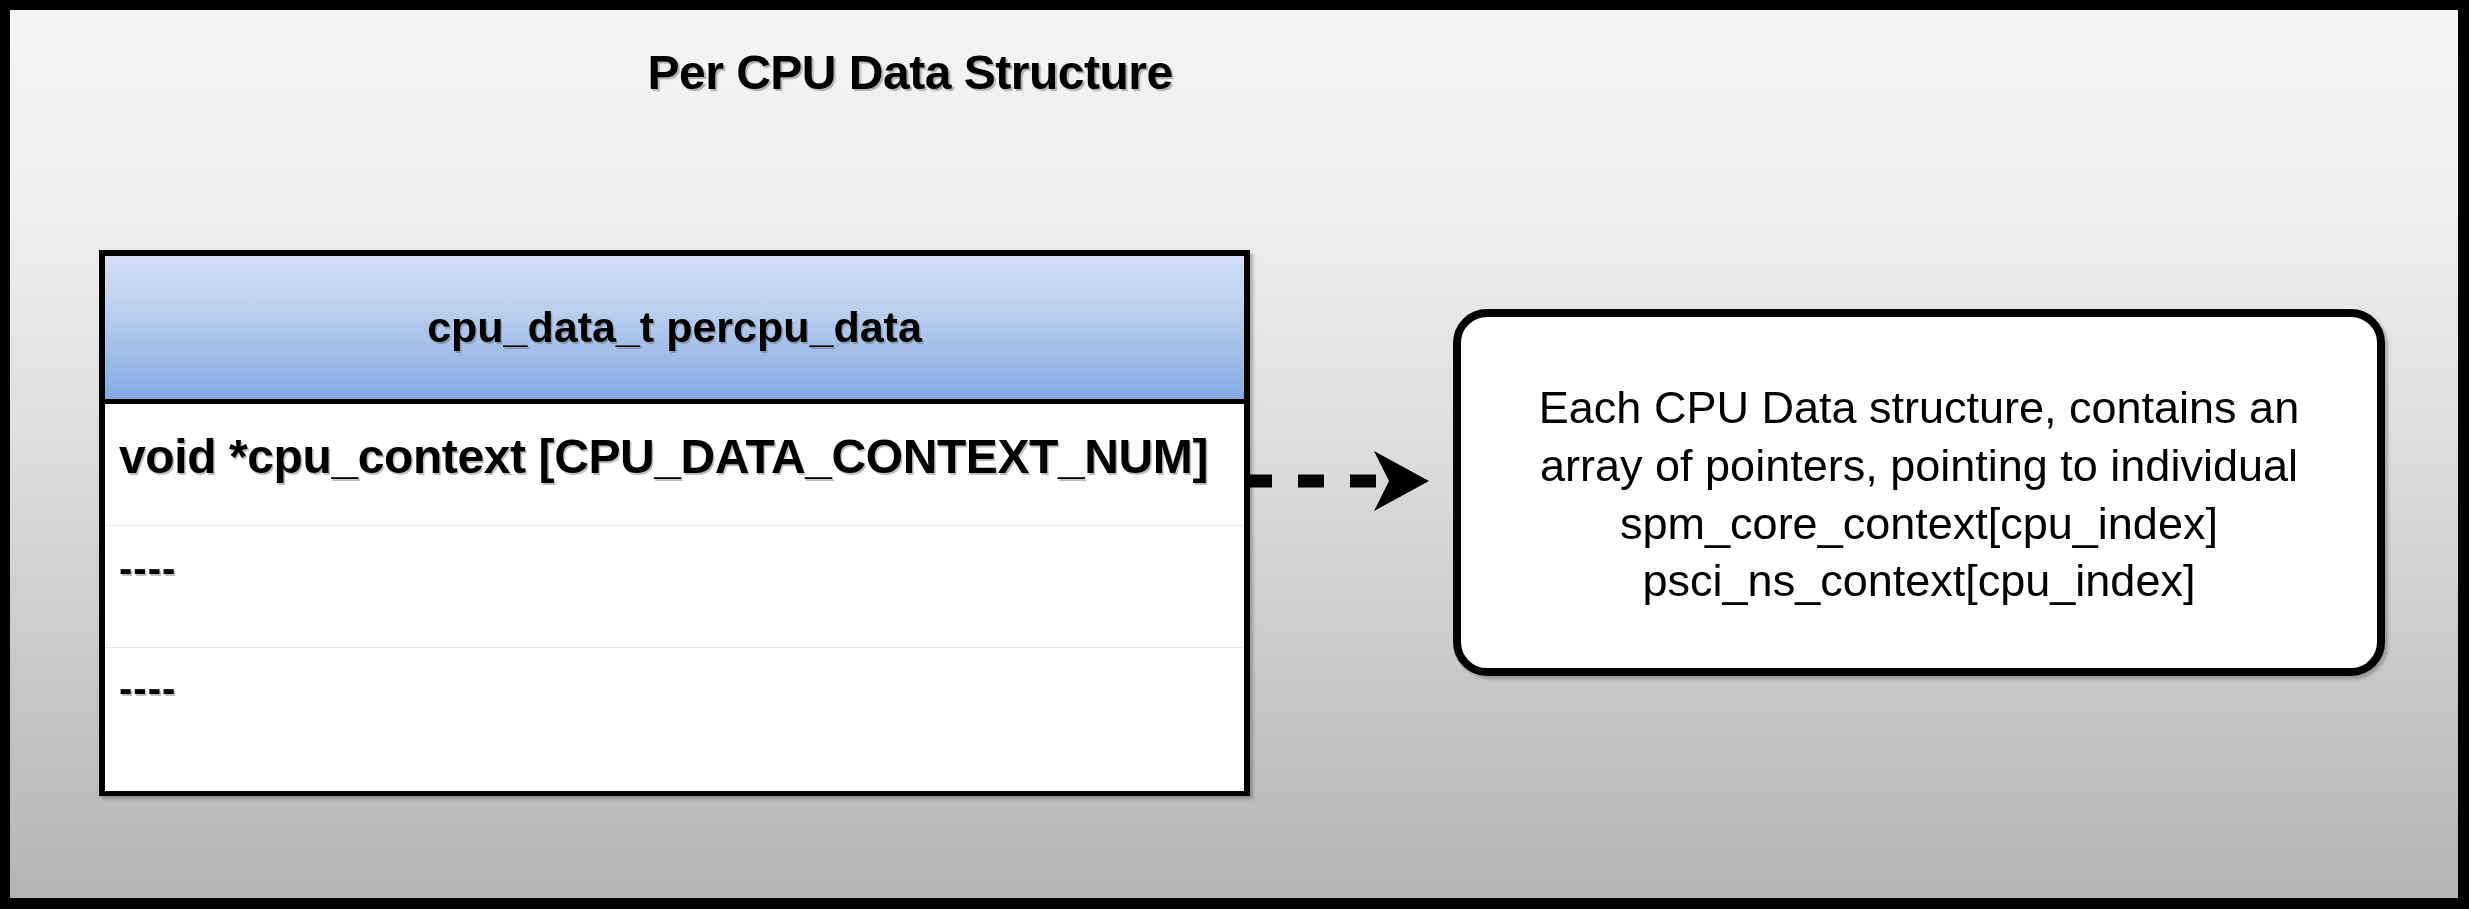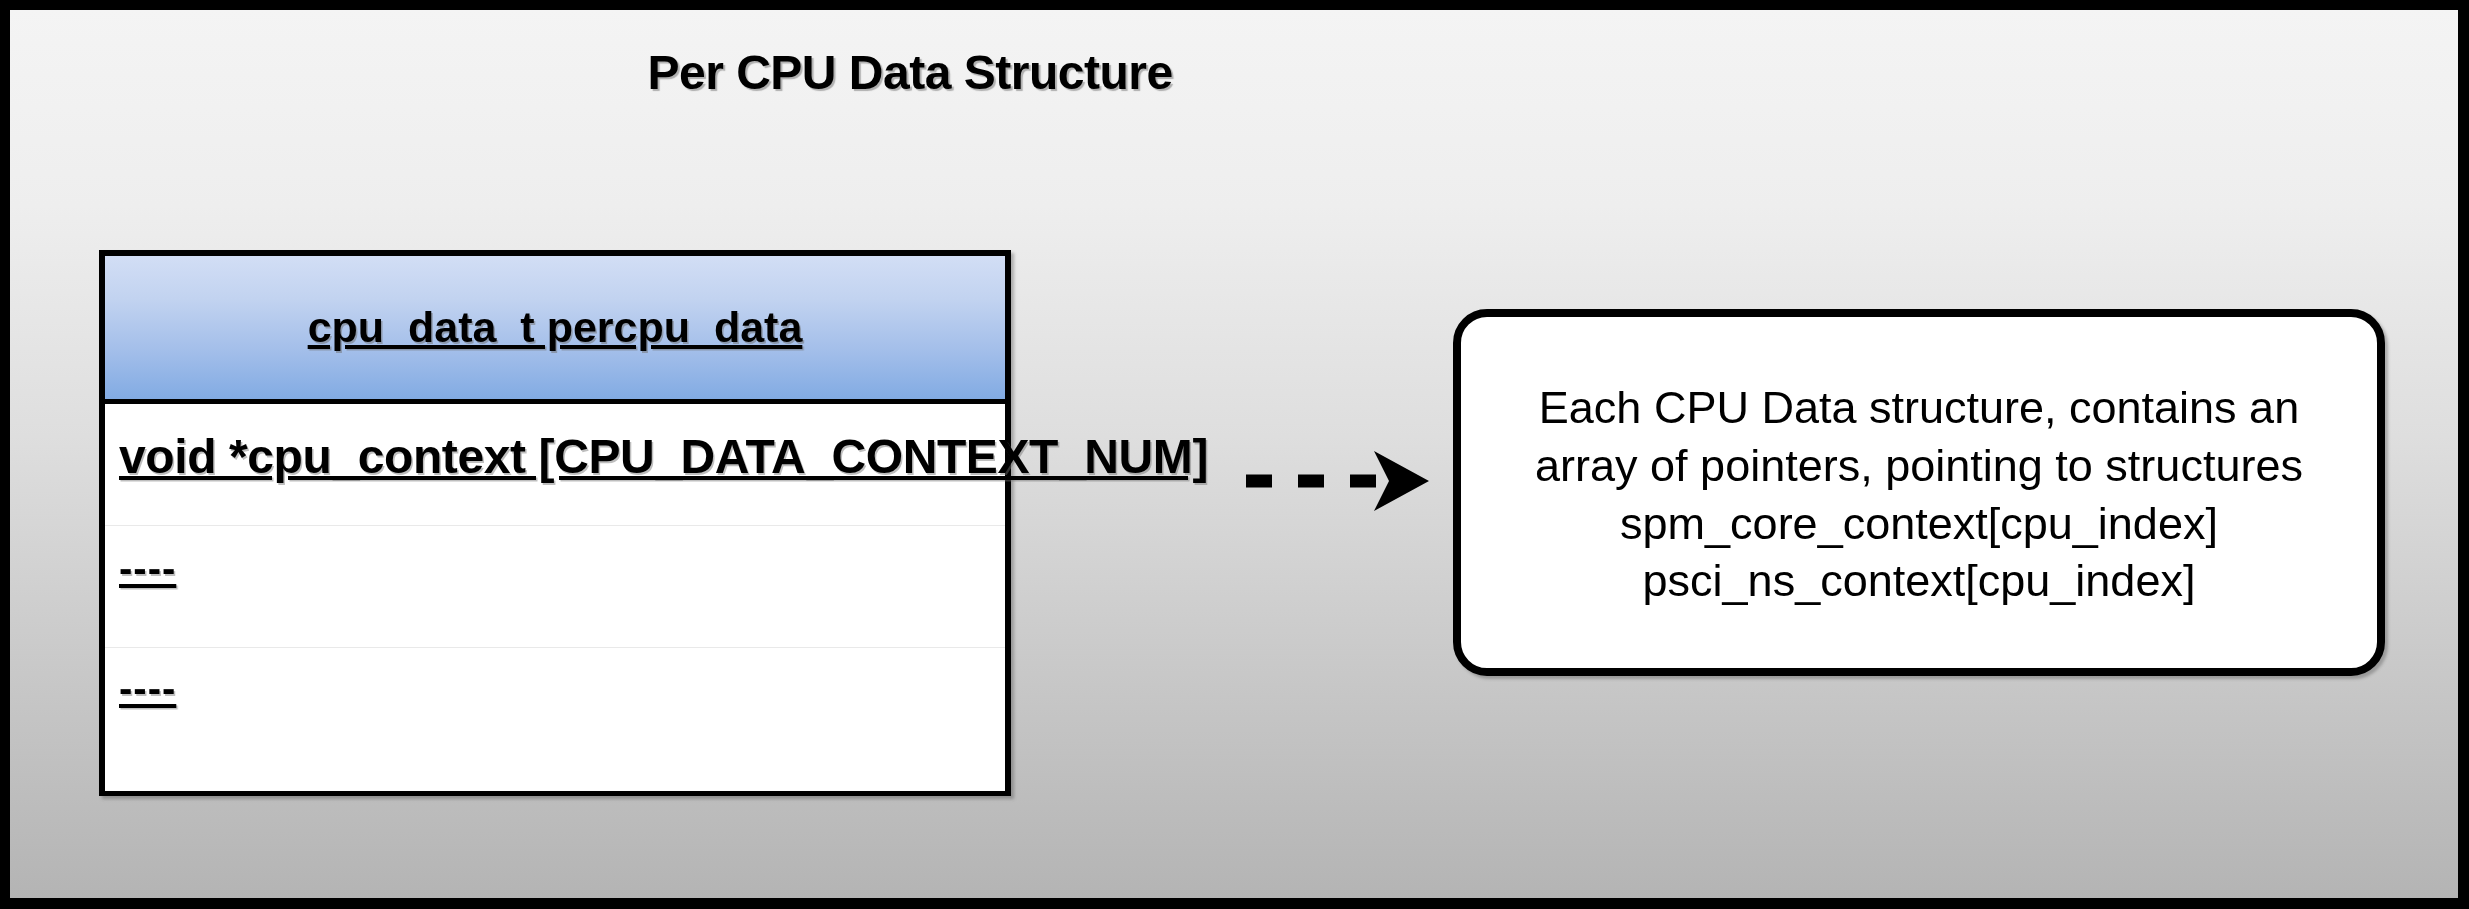--- a/index.html
+++ b/index.html
@@ -48,27 +48,26 @@
     text-shadow: 2px 2px 1px rgba(120,120,120,0.55);
     white-space: nowrap;
     line-height: 1.05;
   }
 
   
   .struct-table {
     position: absolute;
     left: 89px;
     top: 240px;
-    width: 912px;
+    width: 1151px;
     height: 546px;
     box-sizing: border-box;
     border: 6px solid #000000;
     background: #ffffff;
     box-shadow: 3px 3px 3px rgba(60,60,60,0.35);
-    text-decoration: underline;
   }
 
   .struct-header {
     box-sizing: border-box;
     height: 148px;
     background: linear-gradient(to bottom, #d2def5 0%, #c2d3f0 30%, #a4bfea 65%, #82abe3 100%);
     border-bottom: 5px solid #000000;
     display: flex;
     align-items: center;
     justify-content: center;
@@ -219,20 +218,20 @@
     <div class="connector">
       <svg width="190" height="66" viewBox="0 0 190 66" xmlns="http://www.w3.org/2000/svg">
         <line x1="0" y1="33" x2="136" y2="33" stroke="#000000" stroke-width="13" stroke-dasharray="26 26" stroke-linecap="butt"></line>
         <path d="M 128 3 L 183 33 L 128 63 L 143 33 Z" fill="#000000"></path>
       </svg>
     </div>
 
     <div class="callout">
       <div class="callout-text">
         <span class="cline">Each CPU Data structure, contains an</span>
-        <span class="cline">array of pointers, pointing to structures</span>
+        <span class="cline">array of pointers, pointing to individual</span>
         <span class="cline">spm_core_context[cpu_index]</span>
         <span class="cline">psci_ns_context[cpu_index]</span>
       </div>
     </div>
 
   </div>
 </div>
 
 </body></html>

